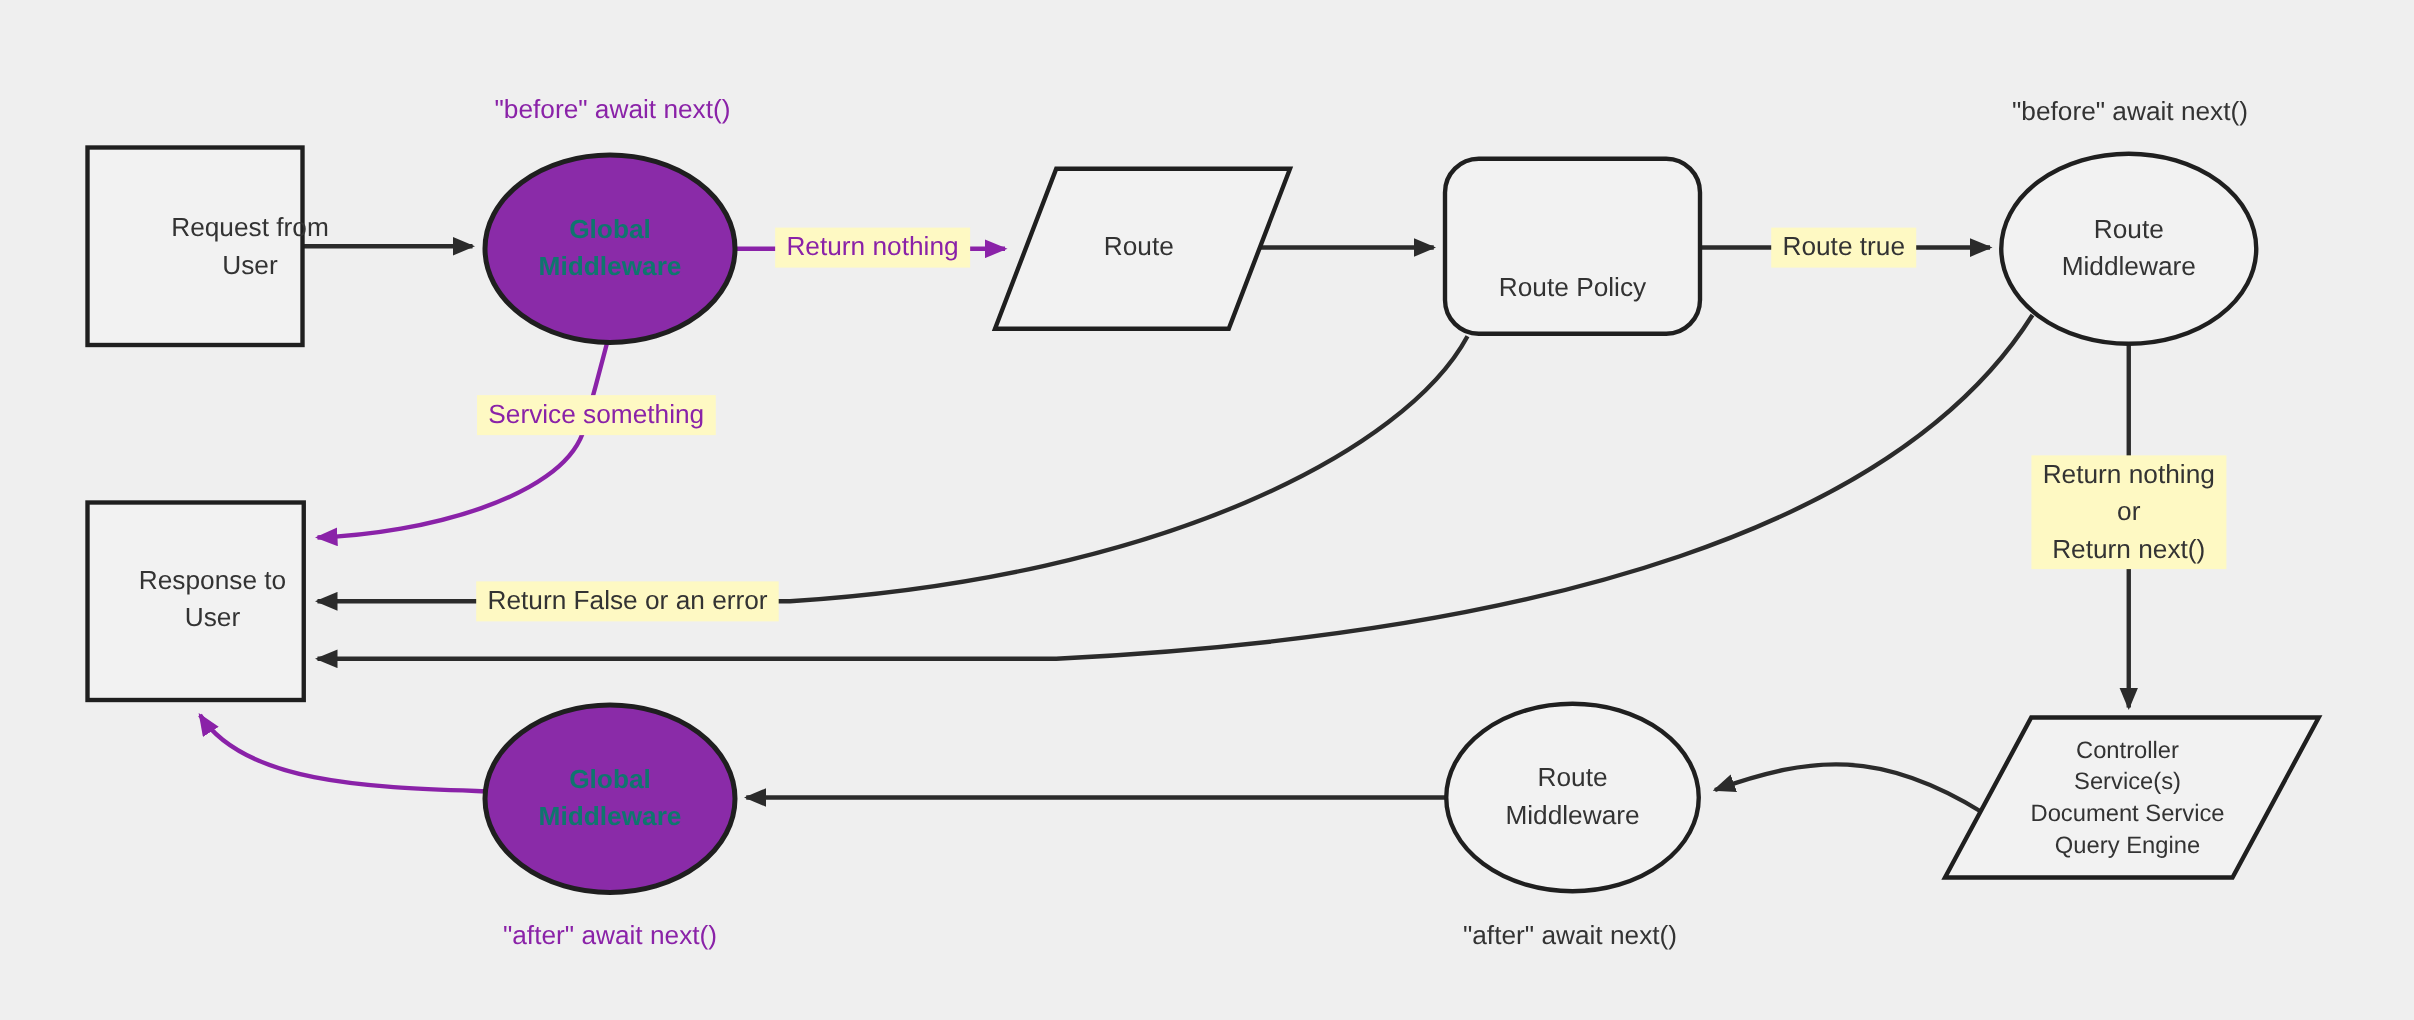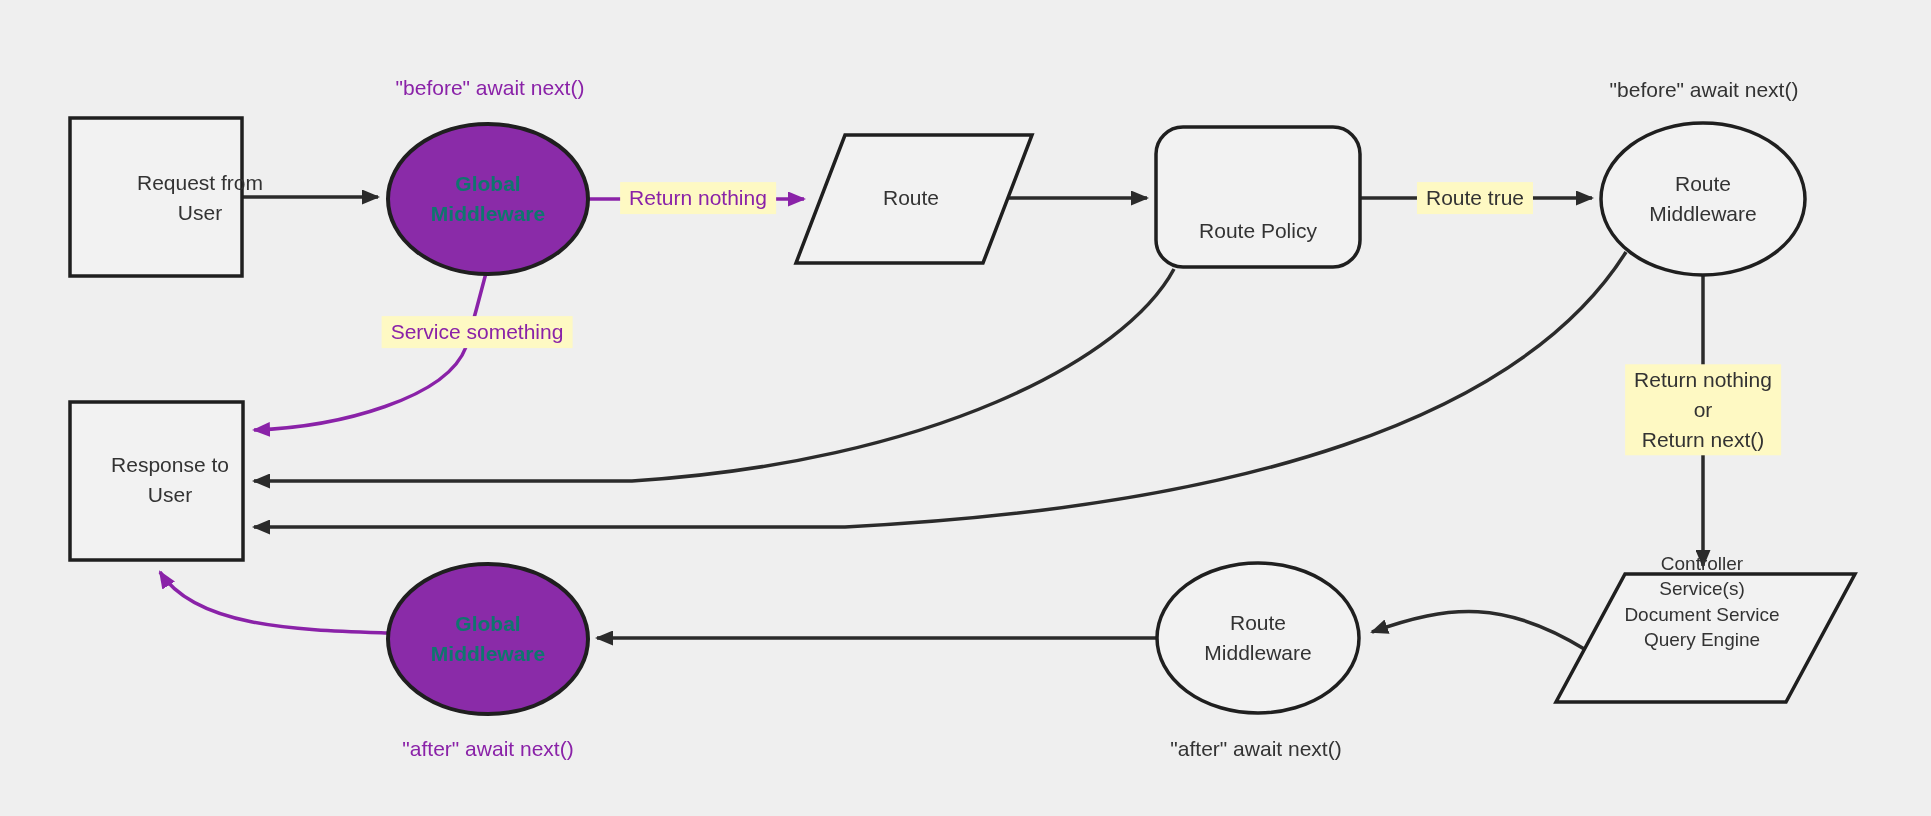--- a/index.html
+++ b/index.html
@@ -59,36 +59,37 @@
   </svg>
 
   <div class="lbl node-lbl" style="left:156px; top:198px;margin-left:44px;">Request from
 User</div>
   <div class="lbl node-lbl on-purple" style="left:488px; top:199px;">Global
 Middleware</div>
   <div class="lbl node-lbl" style="left:911px; top:198px;">Route</div>
   <div class="lbl node-lbl" style="left:1258px; top:187px;margin-top:44px;">Route Policy</div>
   <div class="lbl node-lbl" style="left:1703px; top:199px;">Route
 Middleware</div>
-  <div class="lbl node-lbl small" style="left:1702px; top:602px;">Controller
+  <div class="lbl node-lbl small" style="left:1702px; top:639px;">Controller
 Service(s)
 Document Service
 Query Engine</div>
   <div class="lbl node-lbl" style="left:1258px; top:638px;">Route
 Middleware</div>
   <div class="lbl node-lbl on-purple" style="left:488px; top:639px;">Global
 Middleware</div>
   <div class="lbl node-lbl" style="left:170px; top:480px;">Response to
 User</div>
 
   <div class="lbl edge-lbl purple-text" style="left:698px; top:198px;">Return nothing</div>
   <div class="lbl edge-lbl" style="left:1475px; top:198px;">Route true</div>
   <div class="lbl edge-lbl" style="left:1703px; top:410px;">Return nothing
 or
 Return next()</div>
+  <div class="lbl edge-lbl" style="left:502px; top:481px;">Return False or an error</div>
   <div class="lbl edge-lbl purple-text" style="left:477px; top:332px;">Service something</div>
 
   <div class="lbl purple-text" style="left:490px; top:88px;">"before" await next()</div>
   <div class="lbl" style="left:1704px; top:90px;">"before" await next()</div>
   <div class="lbl purple-text" style="left:488px; top:749px;">"after" await next()</div>
   <div class="lbl" style="left:1256px; top:749px;">"after" await next()</div>
 
 </div>
 
 </body></html>

